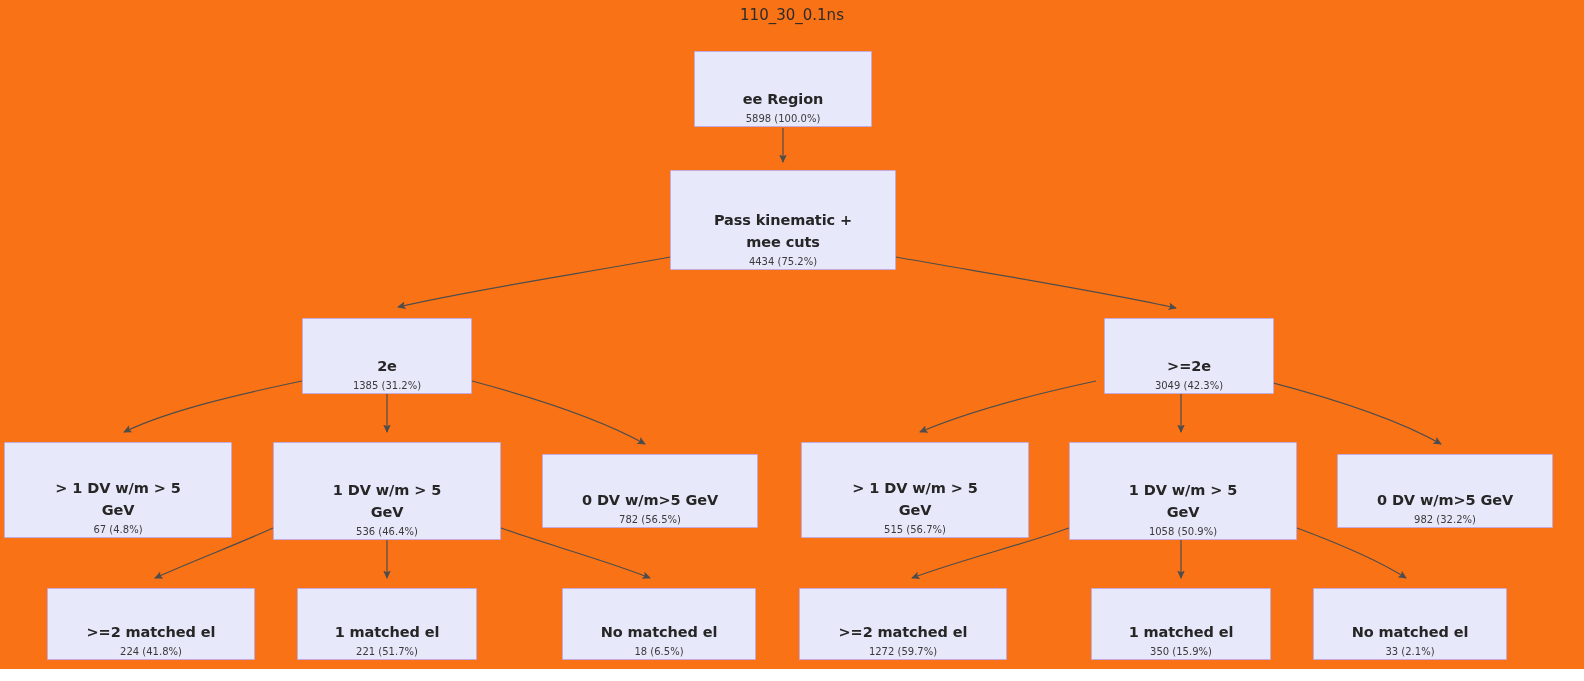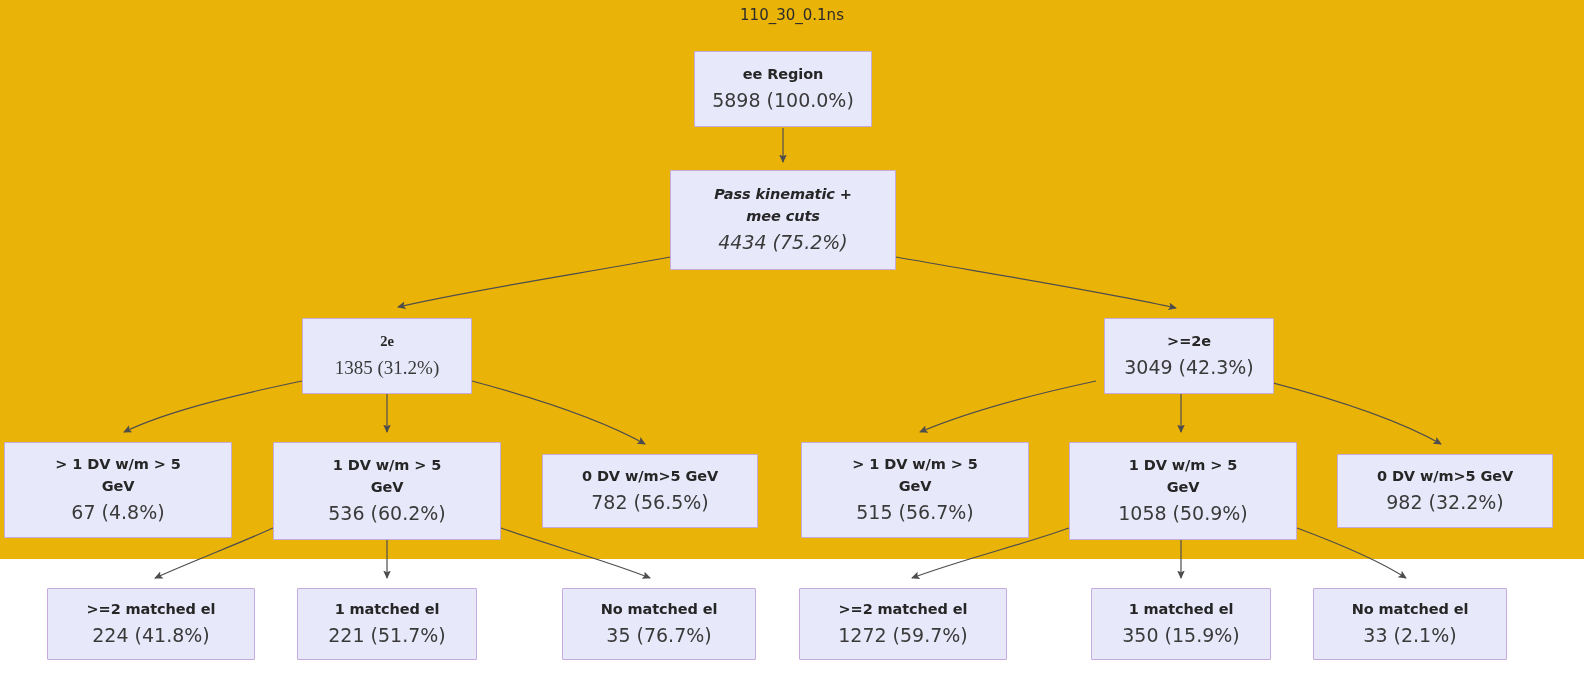--- a/index.html
+++ b/index.html
@@ -9,22 +9,22 @@
   }
   body {
     font-family: "DejaVu Sans", sans-serif;
     width: 1584px;
     height: 681px;
     overflow: hidden;
   }
   #graph-root {
     position: relative;
     width: 1584px;
-    height: 559px;
-    background: #eab308;
+    height: 669px;
+    background: #f97316;
   }
   #edge-layer {
     position: absolute;
     left: 0;
     top: 0;
     width: 1584px;
     height: 681px;
     pointer-events: none;
   }
   .graph-title {
@@ -37,35 +37,35 @@
   }
   .node {
     position: absolute;
     box-sizing: border-box;
     background: #e8e8fb;
     border: 1.3px solid #c5aade;
     border-radius: 1px;
     display: flex;
     flex-direction: column;
     align-items: center;
-    justify-content: center;
+    justify-content: flex-end;
     font-family: "DejaVu Sans", sans-serif;
     line-height: 1.55;
   }
   .node-label {
     font-weight: bold;
     font-size: 14.5px;
     color: #262626;
     text-align: center;
     white-space: pre-line;
     letter-spacing: -0.1px;
   }
   .node-stat {
     font-weight: normal;
-    font-size: 19px;
+    font-size: 10px;
     color: #3a3a3a;
     text-align: center;
     white-space: nowrap;
   }
 </style>
 </head>
 <body>
 
 <div id="graph-root">
 
@@ -94,42 +94,42 @@
         <path d="M1181,540 L1181,578" fill="none" stroke="#4d4d4d" stroke-width="1.2" marker-end="url(#arrowhead)"></path>
         <path d="M1297,528 C1340,544 1378,560 1406,578" fill="none" stroke="#4d4d4d" stroke-width="1.2" marker-end="url(#arrowhead)"></path>
       </g>
   </svg>
 
   <div id="nodes-layer">
       <div class="node" style="left: 694px; top: 51px; width: 178px; height: 76px; background: rgb(232, 232, 251); border-color: rgb(197, 170, 222);">
         <div class="node-label">ee Region</div>
         <div class="node-stat">5898 (100.0%)</div>
       </div>
-      <div class="node" style="left: 670px; top: 170px; width: 226px; height: 100px; background: rgb(232, 232, 251); border-color: rgb(197, 170, 222); font-style: italic;">
+      <div class="node" style="left: 670px; top: 170px; width: 226px; height: 100px; background: rgb(232, 232, 251); border-color: rgb(197, 170, 222);">
         <div class="node-label">Pass kinematic +
 mee cuts</div>
         <div class="node-stat">4434 (75.2%)</div>
       </div>
-      <div class="node" style="left: 302px; top: 318px; width: 170px; height: 76px; background: rgb(232, 232, 251); border-color: rgb(197, 170, 222); font-family: Liberation Serif, serif;">
+      <div class="node" style="left: 302px; top: 318px; width: 170px; height: 76px; background: rgb(232, 232, 251); border-color: rgb(197, 170, 222);">
         <div class="node-label">2e</div>
         <div class="node-stat">1385 (31.2%)</div>
       </div>
       <div class="node" style="left: 1104px; top: 318px; width: 170px; height: 76px; background: rgb(232, 232, 251); border-color: rgb(197, 170, 222);">
         <div class="node-label">&gt;=2e</div>
         <div class="node-stat">3049 (42.3%)</div>
       </div>
       <div class="node" style="left: 4px; top: 442px; width: 228px; height: 96px; background: rgb(232, 232, 251); border-color: rgb(197, 170, 222);">
         <div class="node-label">&gt; 1 DV w/m &gt; 5
 GeV</div>
         <div class="node-stat">67 (4.8%)</div>
       </div>
       <div class="node" style="left: 273px; top: 442px; width: 228px; height: 98px; background: rgb(232, 232, 251); border-color: rgb(197, 170, 222);">
         <div class="node-label">1 DV w/m &gt; 5
 GeV</div>
-        <div class="node-stat">536 (60.2%)</div>
+        <div class="node-stat">536 (46.4%)</div>
       </div>
       <div class="node" style="left: 542px; top: 454px; width: 216px; height: 74px; background: rgb(232, 232, 251); border-color: rgb(197, 170, 222);">
         <div class="node-label">0 DV w/m&gt;5 GeV</div>
         <div class="node-stat">782 (56.5%)</div>
       </div>
       <div class="node" style="left: 801px; top: 442px; width: 228px; height: 96px; background: rgb(232, 232, 251); border-color: rgb(197, 170, 222);">
         <div class="node-label">&gt; 1 DV w/m &gt; 5
 GeV</div>
         <div class="node-stat">515 (56.7%)</div>
       </div>
@@ -145,21 +145,21 @@
       <div class="node" style="left: 47px; top: 588px; width: 208px; height: 72px; background: rgb(232, 232, 251); border-color: rgb(197, 170, 222);">
         <div class="node-label">&gt;=2 matched el</div>
         <div class="node-stat">224 (41.8%)</div>
       </div>
       <div class="node" style="left: 297px; top: 588px; width: 180px; height: 72px; background: rgb(232, 232, 251); border-color: rgb(197, 170, 222);">
         <div class="node-label">1 matched el</div>
         <div class="node-stat">221 (51.7%)</div>
       </div>
       <div class="node" style="left: 562px; top: 588px; width: 194px; height: 72px; background: rgb(232, 232, 251); border-color: rgb(197, 170, 222);">
         <div class="node-label">No matched el</div>
-        <div class="node-stat">35 (76.7%)</div>
+        <div class="node-stat">18 (6.5%)</div>
       </div>
       <div class="node" style="left: 799px; top: 588px; width: 208px; height: 72px; background: rgb(232, 232, 251); border-color: rgb(197, 170, 222);">
         <div class="node-label">&gt;=2 matched el</div>
         <div class="node-stat">1272 (59.7%)</div>
       </div>
       <div class="node" style="left: 1091px; top: 588px; width: 180px; height: 72px; background: rgb(232, 232, 251); border-color: rgb(197, 170, 222);">
         <div class="node-label">1 matched el</div>
         <div class="node-stat">350 (15.9%)</div>
       </div>
       <div class="node" style="left: 1313px; top: 588px; width: 194px; height: 72px; background: rgb(232, 232, 251); border-color: rgb(197, 170, 222);">

